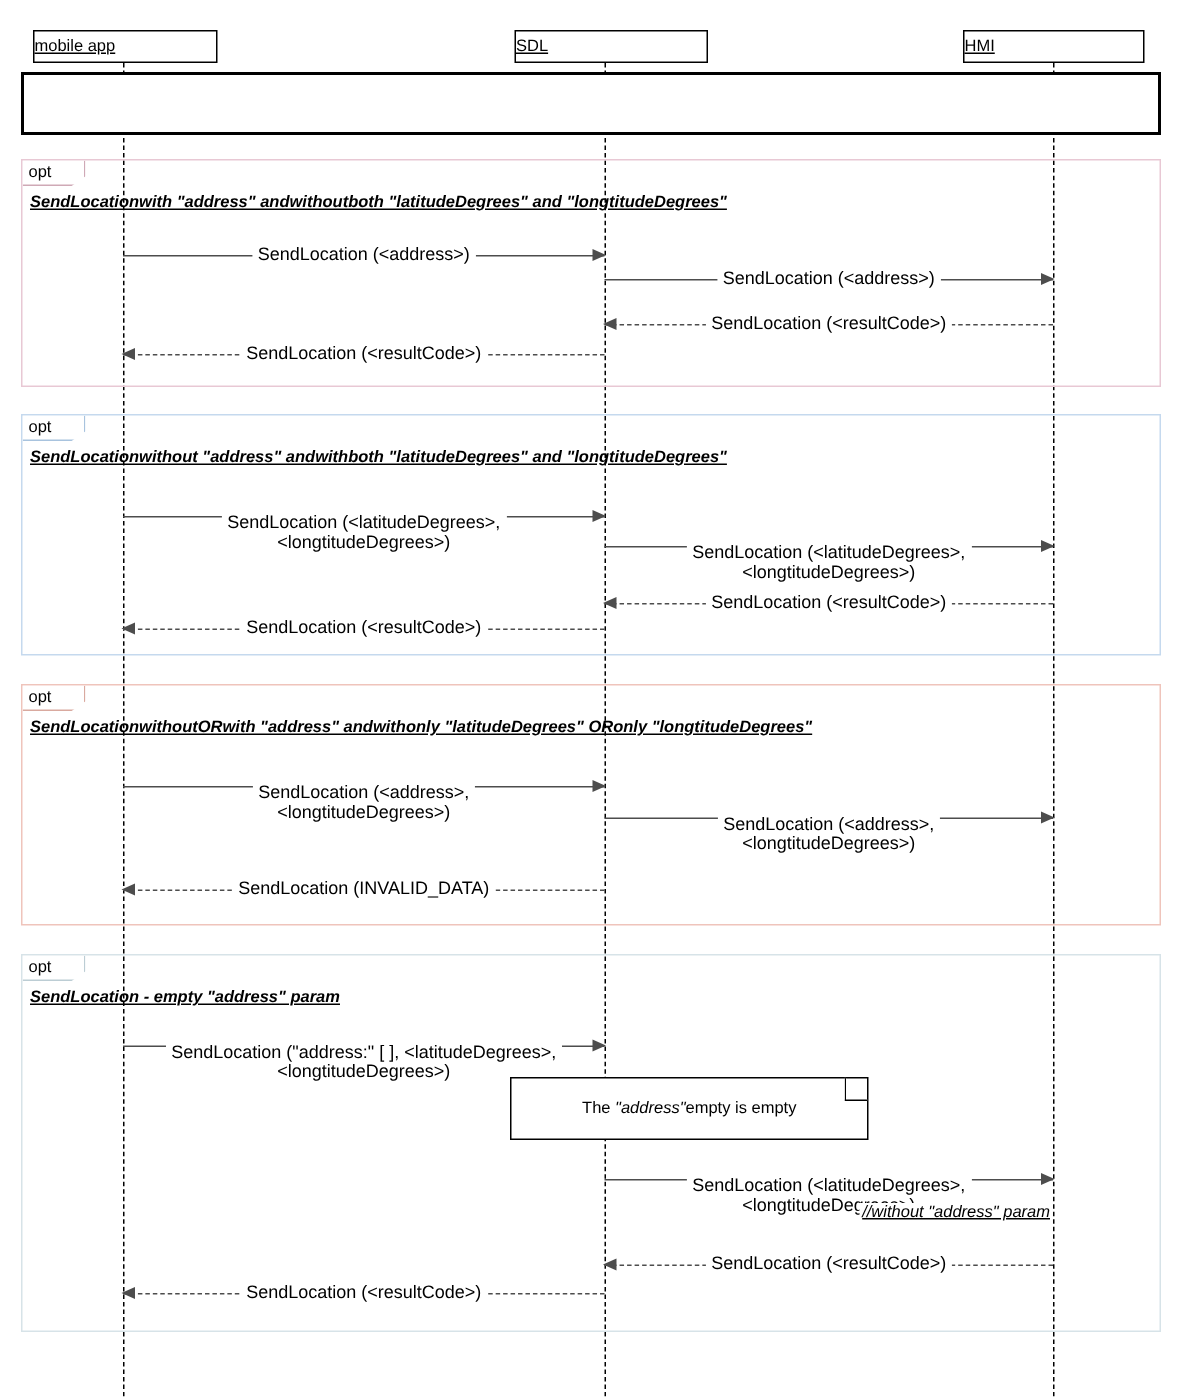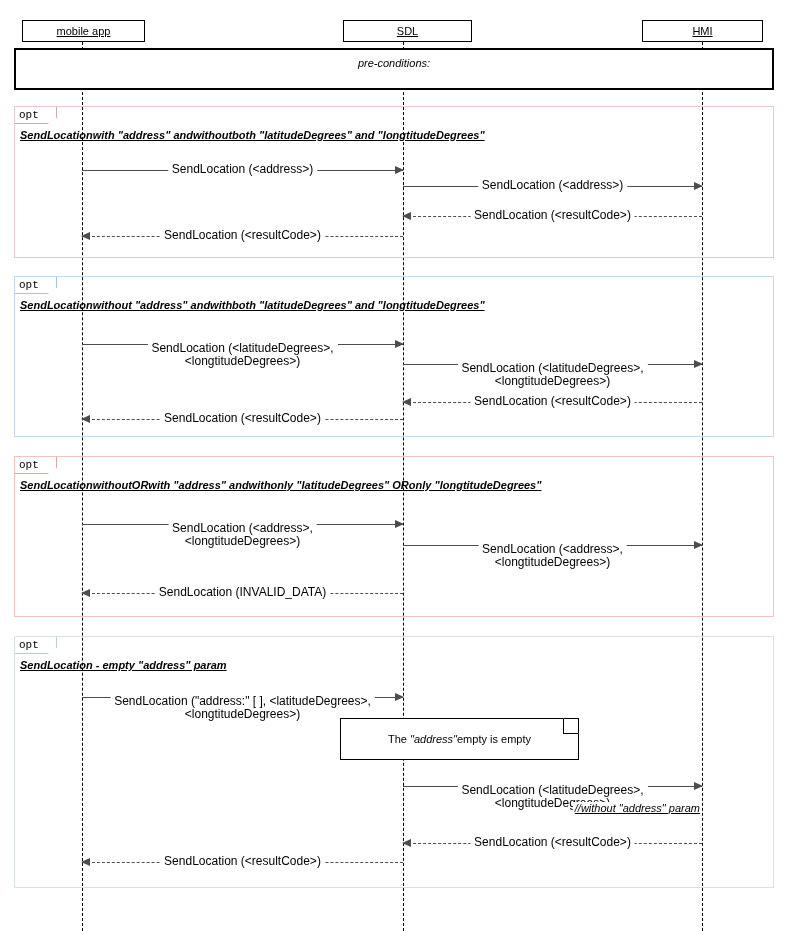--- a/index.html
+++ b/index.html
@@ -21,21 +21,21 @@
     left: 0; top: 0;
     width: 791px;
     height: 931px;
   }
 
   
   .lifeline-head {
     position: absolute;
     border: 1px solid #000000;
     background: #ffffff;
-    text-align: center;
+    text-align: left;
     box-sizing: border-box;
     height: 22px;
     line-height: 20px;
     font-size: 11px;
   }
   .lifeline-head span {
     text-decoration: underline;
   }
   .lifeline-line {
     position: absolute;
@@ -83,21 +83,20 @@
     background: #ffffff;
     border: 1px solid #b9b9b9;
     border-top: none;
     border-left: none;
     box-sizing: border-box;
     font-size: 11px;
     line-height: 16px;
     padding-left: 4px;
     -webkit-clip-path: polygon(0 0, 100% 0, 100% 62%, 78% 100%, 0 100%);
     clip-path: polygon(0 0, 100% 0, 100% 62%, 78% 100%, 0 100%);
-    font-family: Liberation Mono, monospace;
   }
   .frag-title {
     position: absolute;
     left: 5px;
     top: 22px;
     font-size: 11px;
     font-style: italic;
     font-weight: bold;
     text-decoration: underline;
     white-space: nowrap;
@@ -213,21 +212,20 @@
   </div>
   <div class="lifeline-head" style="left:642px; top:20px; width:121px;">
     <span>HMI</span>
   </div>
 
   <div class="lifeline-line" style="left:82px; top:42px; height:889px;"></div>
   <div class="lifeline-line" style="left:403px; top:42px; height:889px;"></div>
   <div class="lifeline-line" style="left:702px; top:42px; height:889px;"></div>
 
   <div class="precond" style="left:14px; top:48px; width:760px; height:42px;">
-    <span class="pc-title">pre-conditions:</span>
   </div>
 
   <div class="frag" style="left:14px; top:106px; width:760px; height:152px; border-color:#e8c8d4;">
     <div class="frag-tag" style="border-color:#cfa9b6;">
       <span>opt</span>
     </div>
     <div class="frag-title">SendLocationwith "address" andwithoutboth "latitudeDegrees" and "longtitudeDegrees"</div>
   </div>
 
   <div class="msg to-right" style="left:82px; top:170px; width:321px;">

